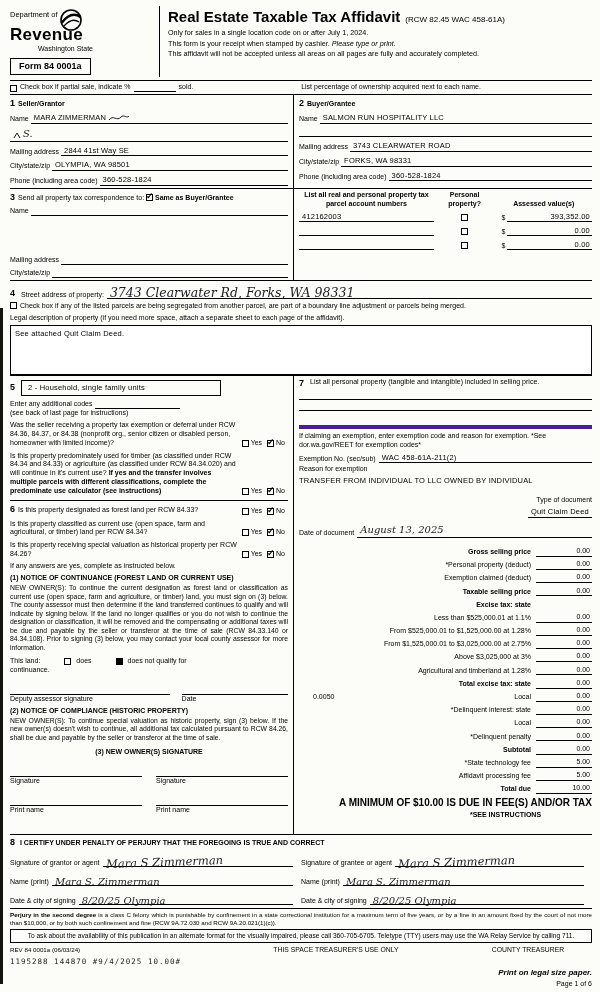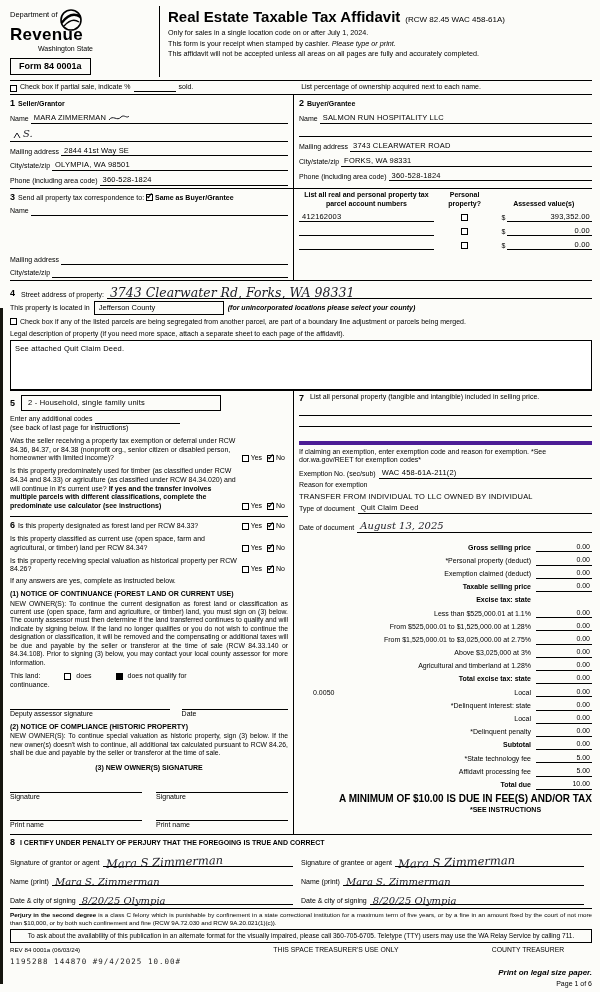--- a/index.html
+++ b/index.html
@@ -264,25 +264,20 @@
       </div>
     </div>
   </div>
 
   <div class="sec4">
     <div class="s4-row1">
       <span class="secnum">4</span>
       <span>Street address of property:</span>
       <span class="fill"><span class="hand big">3743 Clearwater Rd, Forks, WA 98331</span></span>
     </div>
-    <div class="s4-row2">
-      <span>This property is located in</span>
-      <span class="county-box">Jefferson County</span>
-      <span class="bold it">(for unincorporated locations please select your county)</span>
-    </div>
     <div class="s4-row3">
       <span class="cb"></span>
       <span>Check box if any of the listed parcels are being segregated from another parcel, are part of a boundary line adjustment or parcels being merged.</span>
     </div>
     <div class="s4-row4">Legal description of property (if you need more space, attach a separate sheet to each page of the affidavit).</div>
     <div class="legal-box">
       <span class="typed">See attached Quit Claim Deed.</span>
     </div>
   </div>
 
@@ -406,21 +401,21 @@
       </div>
       <div class="exempt-block">
         <div>If claiming an exemption, enter exemption code and reason for exemption. *See dor.wa.gov/REET for exemption codes*</div>
         <div class="inline-row">
           <span>Exemption No. (sec/sub)</span>
           <span class="fill"><span class="typed">WAC 458-61A-211(2)</span></span>
         </div>
         <div style="margin-top:2px;">Reason for exemption</div>
         <div class="typed" style="margin-top:2px;">TRANSFER FROM INDIVIDUAL TO LLC OWNED BY INDIVIDUAL</div>
       </div>
-      <div class="inline-row" style="margin-top:2px;">
+      <div class="inline-row" style="margin-top:10px;flex-direction:column;">
         <span>Type of document</span>
         <span class="fill"><span class="typed">Quit Claim Deed</span></span>
       </div>
       <div class="inline-row" style="margin-top:6px;">
         <span>Date of document</span>
         <span class="fill"><span class="hand">August 13, 2025</span></span>
       </div>
 
       <div class="tax">
         <div class="trow">

